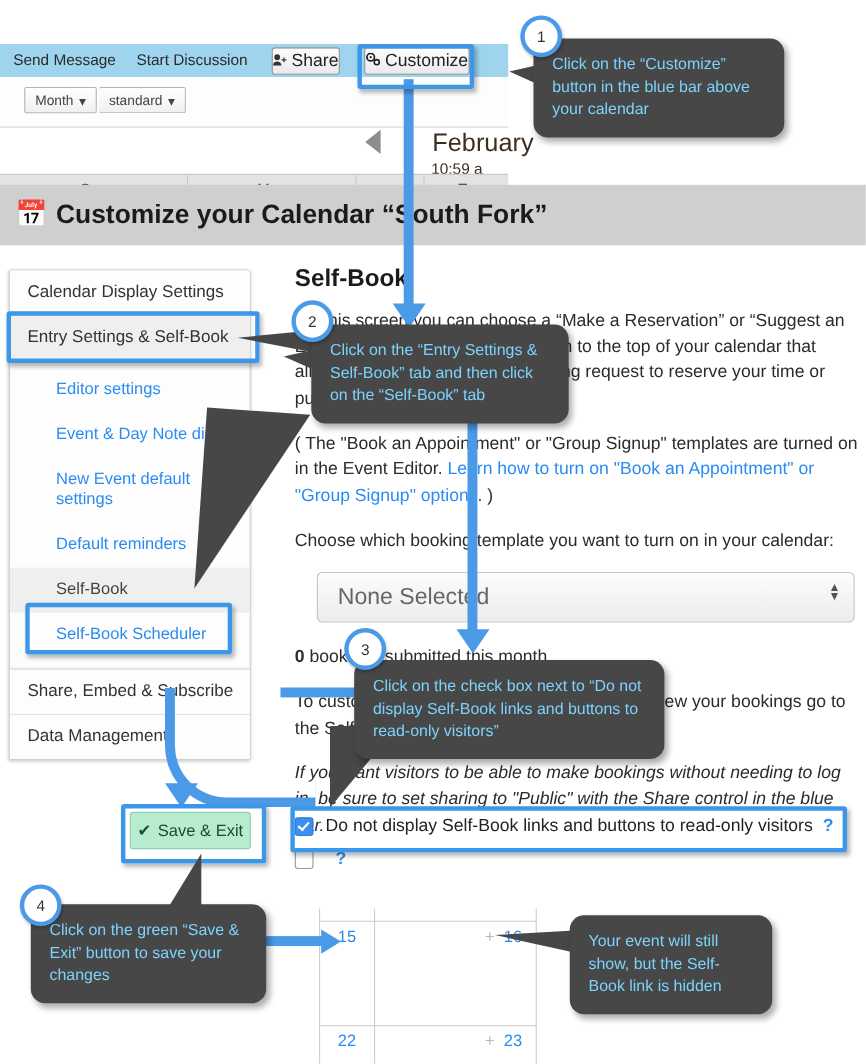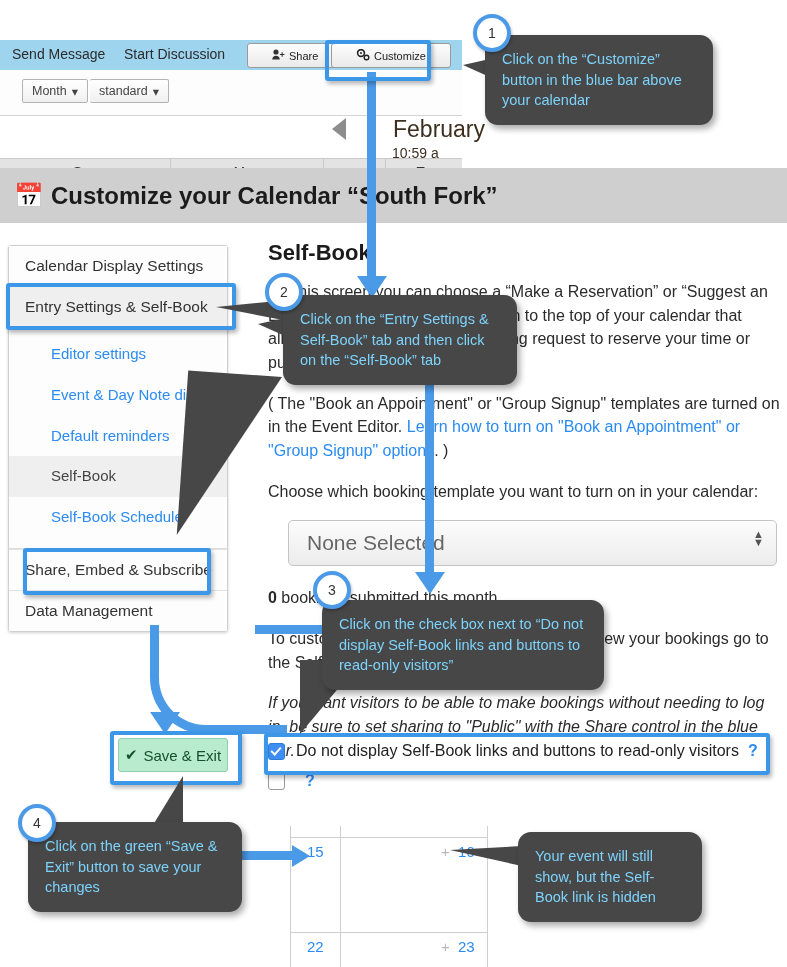--- a/index.html
+++ b/index.html
@@ -20,22 +20,22 @@
     text-decoration:underline;
   }
   #blue-bar .bitem{
     position:absolute;top:6px;font-size:14px;color:#2b2b2b;white-space:nowrap;
   }
   #send-message{left:12px;}
   #start-discussion{left:124px;}
   .blue-btn{
     position:absolute;top:3px;height:23px;border:1px solid #9a9a9a;border-radius:3px;
     background:linear-gradient(#fdfdfd,#eaeaea);
-    font-size:11px;color:#222;display:flex;align-items:center;gap:4px;
-    padding:0 24px;white-space:nowrap;
+    font-size:16px;color:#222;display:flex;align-items:center;gap:4px;
+    padding:0 0;white-space:nowrap;
   }
   #share-btn{left:247px;}
   #customize-btn{left:331px;}
 
   #ctrl-row{
     position:absolute;left:0;top:30px;width:462px;height:45px;
     background:#fdfdfd;border-bottom:1px solid #d4d4d4;
   }
   .sel-btn{
     position:absolute;top:9px;height:22px;border:1px solid #b3b3b3;
@@ -337,20 +337,21 @@
   </div>
 </div>
 
 <div class="abs" id="sidebar">
   <div class="side-top">Calendar Display Settings</div>
   <div class="side-top active">Entry Settings &amp; Self-Book</div>
 
   <div style="padding:6px 0 4px 0;">
     <div class="side-sub">Editor settings</div>
     <div class="side-sub">Event &amp; Day Note display</div>
+    <div class="side-sub">New Event default settings</div>
     <div class="side-sub">Default reminders</div>
     <div class="side-sub sel">Self-Book</div>
     <div class="side-sub">Self-Book Scheduler</div>
   </div>
 
   <div id="side-divider"></div>
   <div class="side-top" style="border-top:1px solid #e2e2e2;border-bottom:1px solid #e2e2e2;">Share, Embed &amp; Subscribe</div>
   <div class="side-top" style="border-bottom:none;">Data Management</div>
 </div>
 

